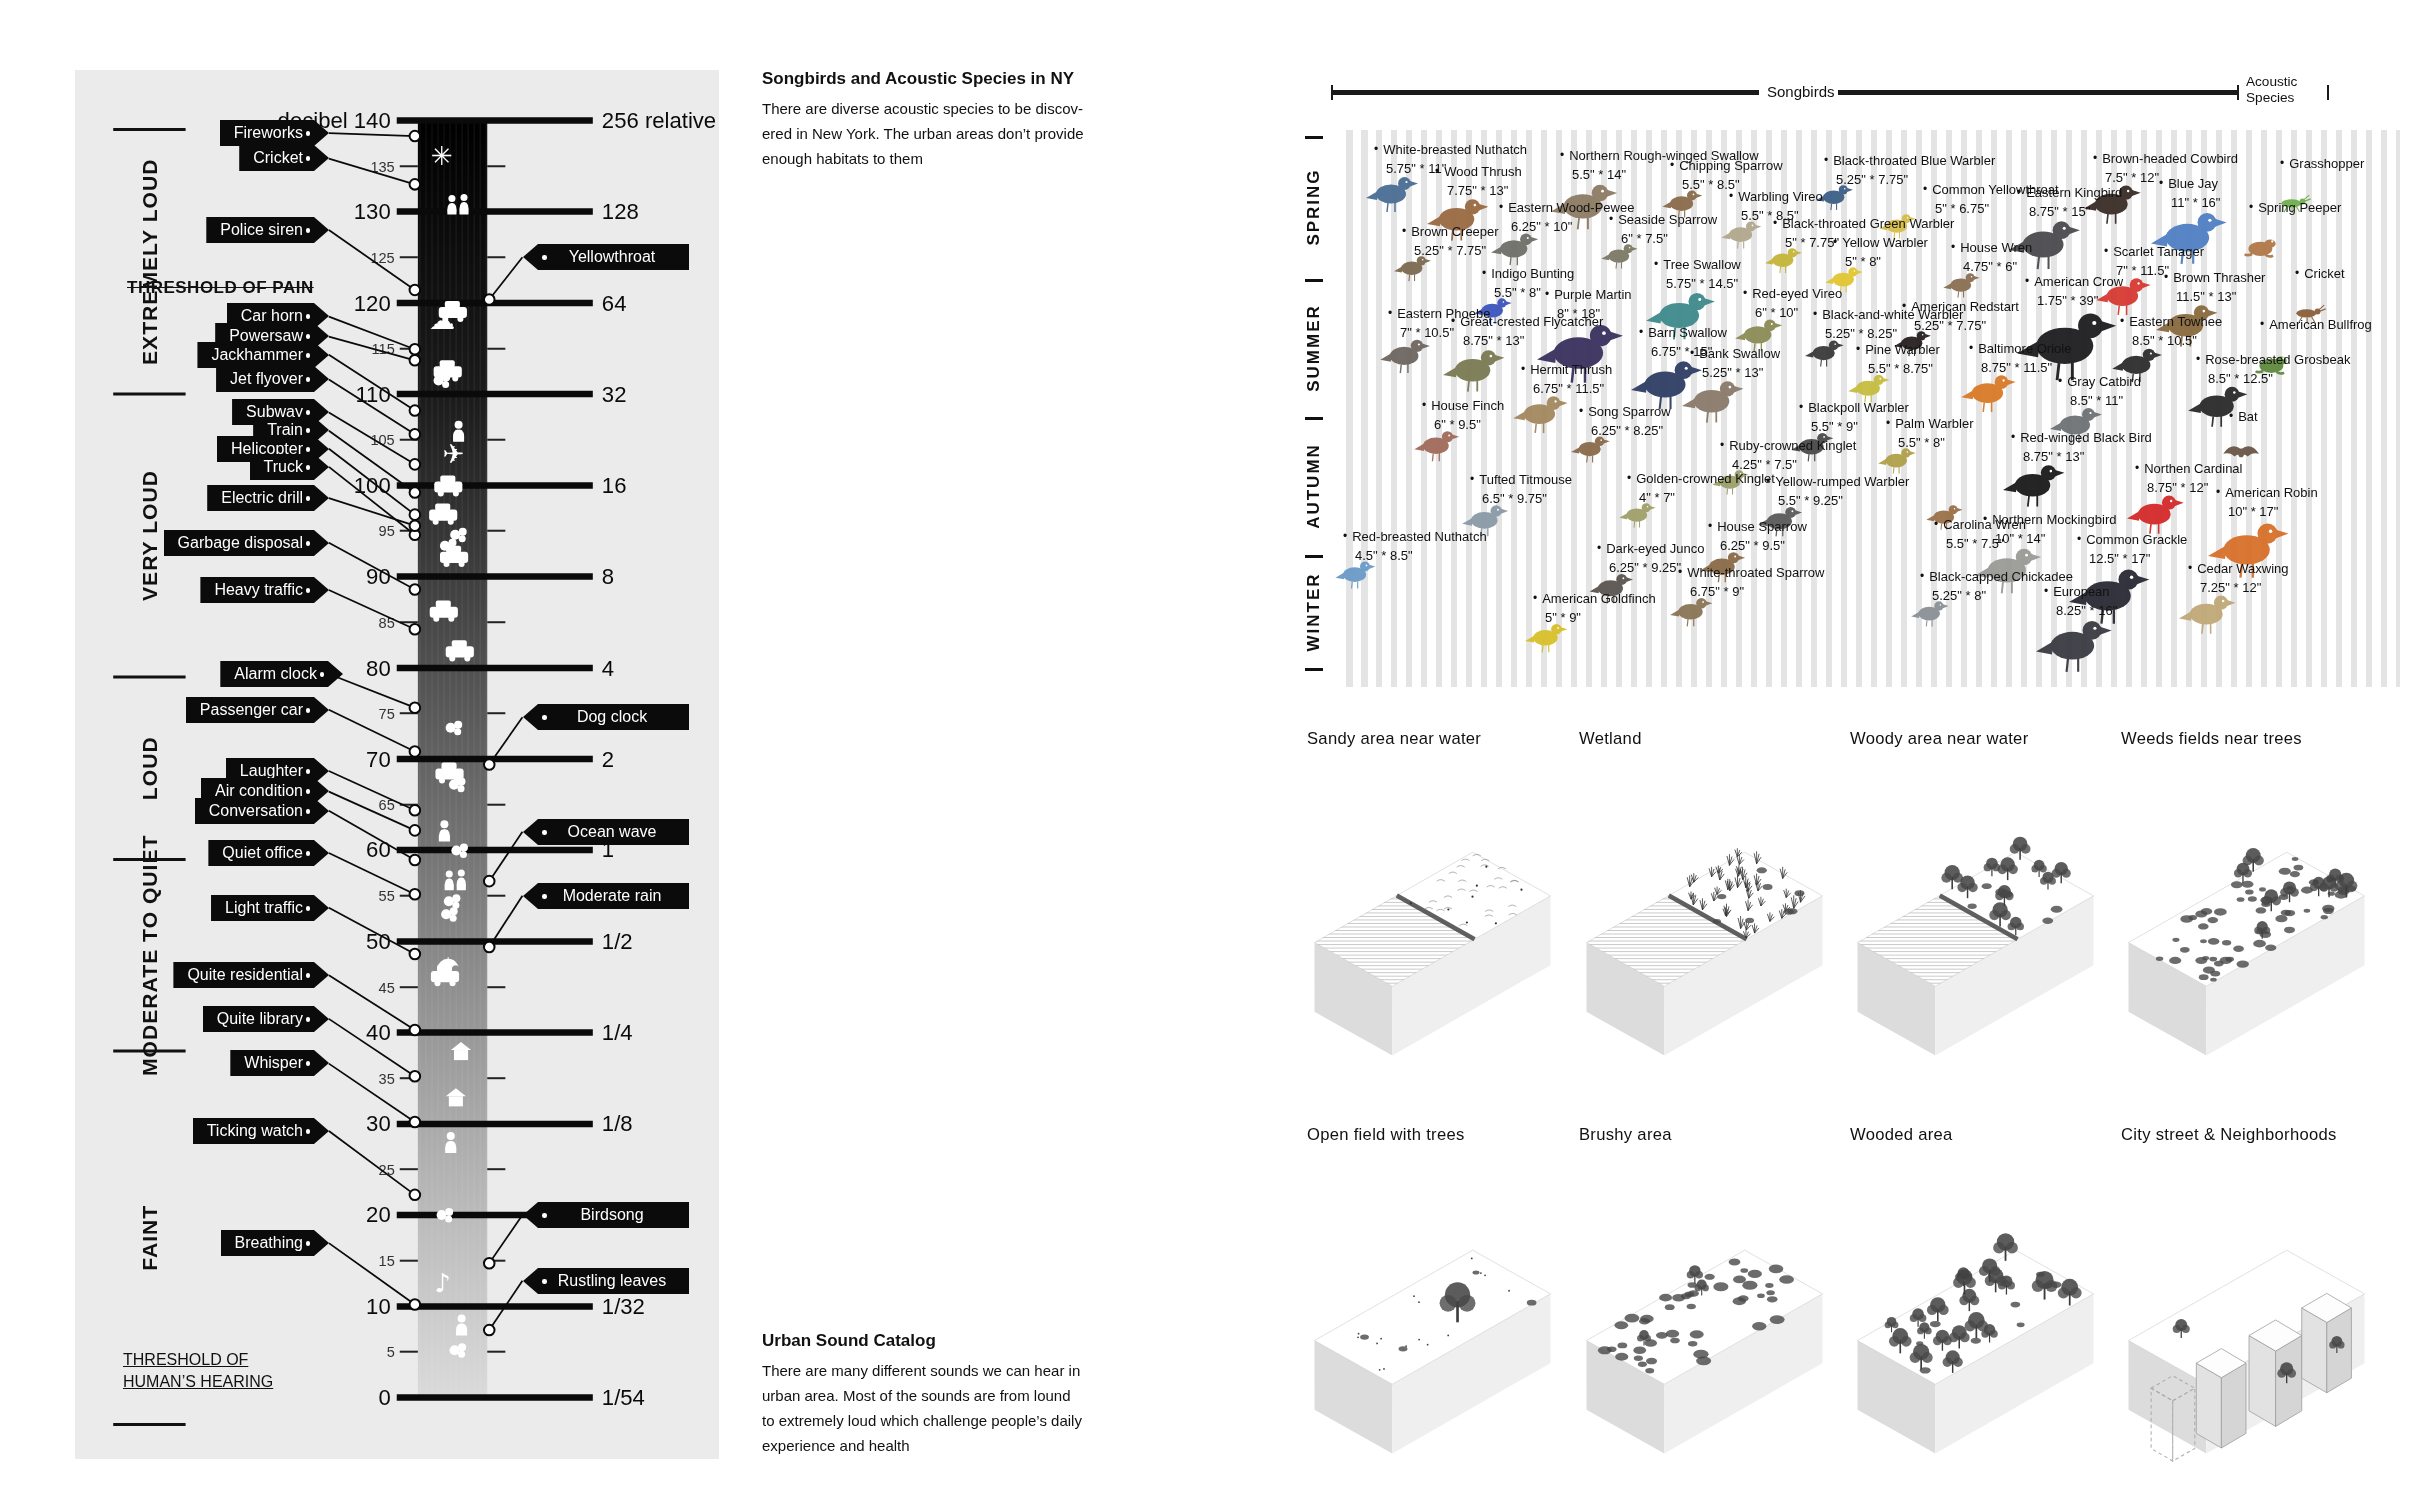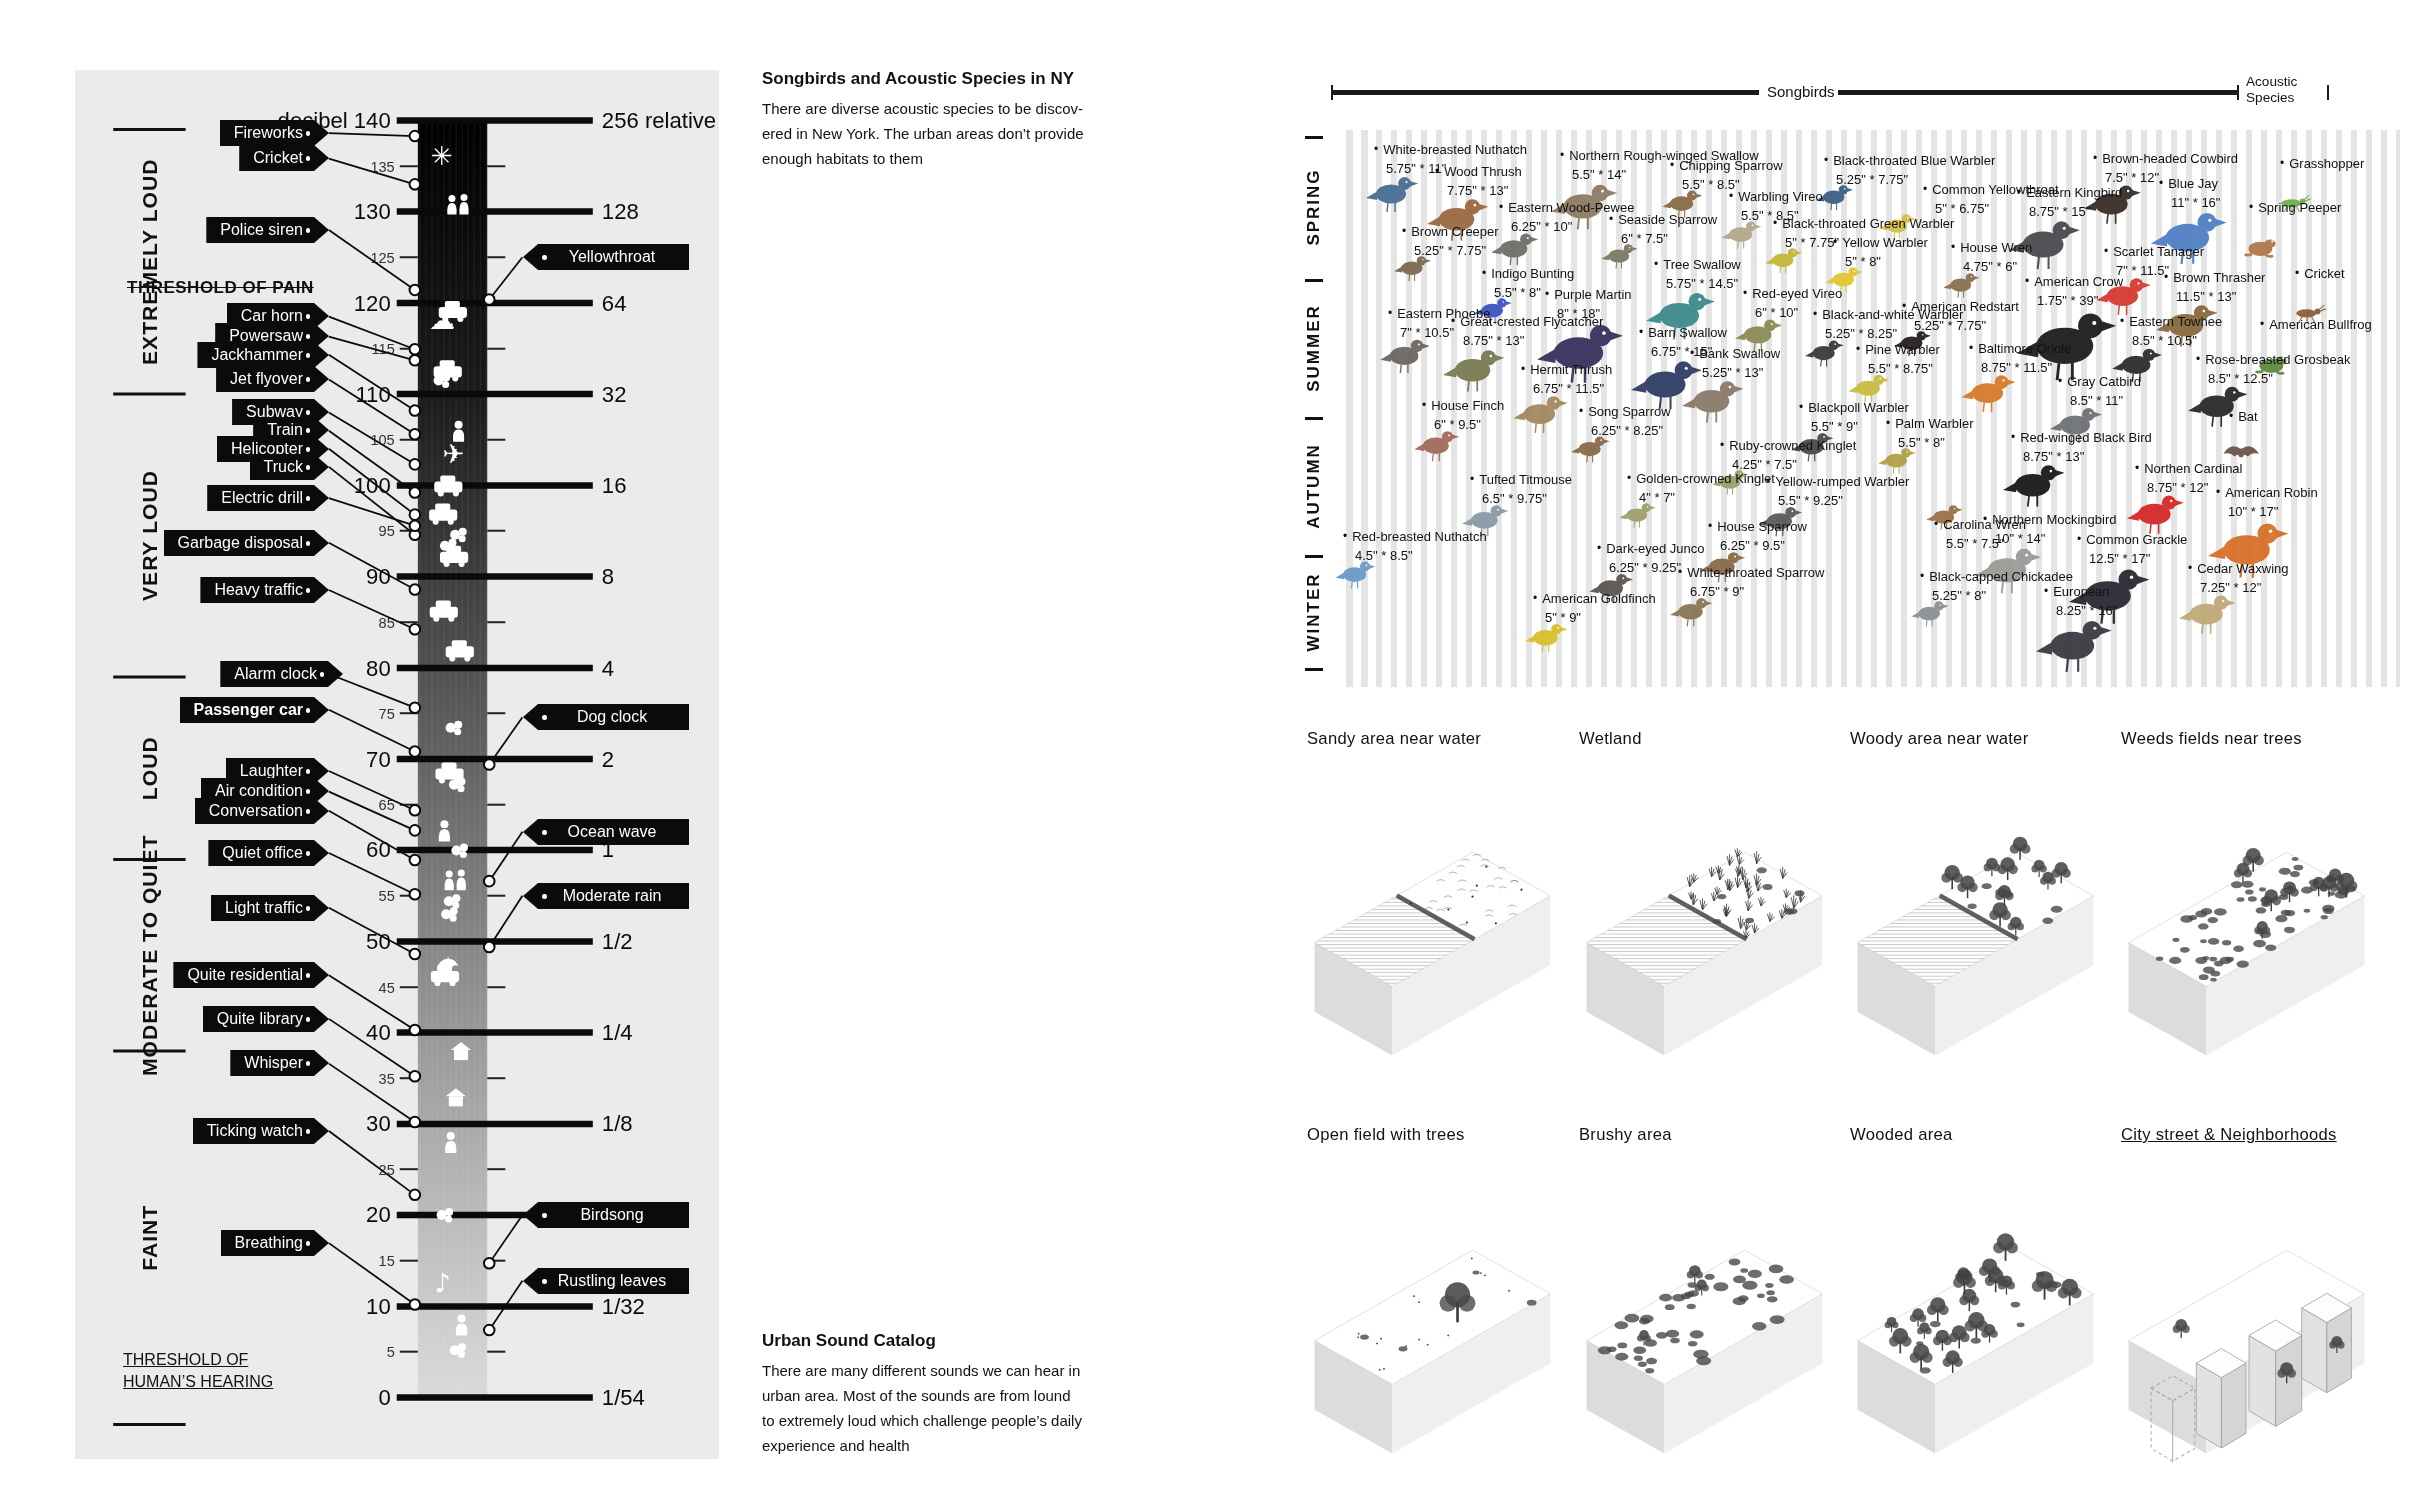--- a/index.html
+++ b/index.html
@@ -389,21 +389,21 @@
         <div class="tag tag-l" style="top: 272px; right: 390px;">Jackhammer</div>
         <div class="tag tag-l" style="top: 296px; right: 390px;">Jet flyover</div>
         <div class="tag tag-l" style="top: 329px; right: 390px;">Subway</div>
         <div class="tag tag-l" style="top: 347px; right: 390px;">Train</div>
         <div class="tag tag-l" style="top: 366px; right: 390px;">Helicopter</div>
         <div class="tag tag-l" style="top: 384px; right: 390px;">Truck</div>
         <div class="tag tag-l" style="top: 415px; right: 390px;">Electric drill</div>
         <div class="tag tag-l" style="top: 460px; right: 390px;">Garbage disposal</div>
         <div class="tag tag-l" style="top: 507px; right: 390px;">Heavy traffic</div>
         <div class="tag tag-l" style="top: 591px; right: 376px;">Alarm clock</div>
-        <div class="tag tag-l" style="top: 627px; right: 390px; font-weight: bold;">Passenger car</div>
+        <div class="tag tag-l" style="top: 627px; right: 390px;">Passenger car</div>
         <div class="tag tag-l" style="top: 688px; right: 390px;">Laughter</div>
         <div class="tag tag-l" style="top: 708px; right: 390px;">Air condition</div>
         <div class="tag tag-l" style="top: 728px; right: 390px;">Conversation</div>
         <div class="tag tag-l" style="top: 770px; right: 390px;">Quiet office</div>
         <div class="tag tag-l" style="top: 825px; right: 390px;">Light traffic</div>
         <div class="tag tag-l" style="top: 892px; right: 390px;">Quite residential</div>
         <div class="tag tag-l" style="top: 936px; right: 390px;">Quite library</div>
         <div class="tag tag-l" style="top: 980px; right: 390px;">Whisper</div>
         <div class="tag tag-l" style="top: 1048px; right: 390px;">Ticking watch</div>
         <div class="tag tag-l" style="top: 1160px; right: 390px;">Breathing</div>
@@ -1820,21 +1820,21 @@
           <ellipse cx="339.92309758788906" cy="303.7501752877142" rx="7.957202001754194" ry="4.701983001036569" fill="#474747" opacity=".8"></ellipse>
           <ellipse cx="309.5605915377382" cy="218.57973268581554" rx="6.700357086956501" ry="3.9593019150197506" fill="#474747" opacity=".8"></ellipse>
           <ellipse cx="138.8666931341868" cy="340.78674403973855" rx="7.098004140239208" ry="4.194275173777714" fill="#474747" opacity=".8"></ellipse>
           <ellipse cx="250.58776972000487" cy="335.2584040388465" rx="10.245911278016866" ry="6.054402118828148" fill="#474747" opacity=".8"></ellipse>
           <ellipse cx="329.4107848906424" cy="263.42246015253477" rx="9.532151961047202" ry="5.63263524970971" fill="#474747" opacity=".8"></ellipse>
           <ellipse cx="410.46709137619473" cy="224.00457064481452" rx="10.882399350777268" ry="6.430508707277476" fill="#474747" opacity=".8"></ellipse>
           <ellipse cx="149.74016078631394" cy="394.3947598312516" rx="10.860775151010603" ry="6.41773077105172" fill="#474747" opacity=".8"></ellipse>
           <ellipse cx="169.89452507463284" cy="302.2301778765395" rx="10.836549184285104" ry="6.403415427077562" fill="#474747" opacity=".8"></ellipse>
           <ellipse cx="392.94851616374217" cy="225.55623616999947" rx="9.88422929951921" ry="5.840680949715897" fill="#474747" opacity=".8"></ellipse>
         </svg></div>
-      <div class="hab-title" style="left: 2121px; top: 1125px; text-decoration: underline;">City street &amp; Neighborhoods</div>
+      <div class="hab-title" style="left: 2121px; top: 1125px;">City street &amp; Neighborhoods</div>
       <div class="hab-fig" style="left: 2121px; top: 1172px;"><svg width="251" height="312" viewBox="0 0 500 620">
           <polygon points="15,335 170,422 170,560 15,473" fill="#dcdcdc"></polygon>
           <polygon points="170,422 485,242 485,380 170,560" fill="#efefef"></polygon>
           <polygon points="15,335 330,155 485,242 170,422" fill="#ffffff" stroke="#c2c2c2" stroke-width="1"></polygon>
           <polygon points="60,430 103,455 103,575 60,550" fill="none" stroke="#aaa" stroke-width="2" stroke-dasharray="7 6"></polygon>
       <polygon points="103,455 147,430 147,550 103,575" fill="none" stroke="#aaa" stroke-width="2" stroke-dasharray="7 6"></polygon>
       <polygon points="60,430 103,405 147,430 103,455" fill="none" stroke="#aaa" stroke-width="2" stroke-dasharray="7 6"></polygon>
           <polygon points="150,380 200,409 200,549 150,520" fill="#e2e2e2" stroke="#9a9a9a" stroke-width="1.5"></polygon>
       <polygon points="200,409 249,380 249,520 200,549" fill="#d5d5d5" stroke="#9a9a9a" stroke-width="1.5"></polygon>
       <polygon points="150,380 200,351 249,380 200,409" fill="#fdfdfd" stroke="#9a9a9a" stroke-width="1.5"></polygon>

